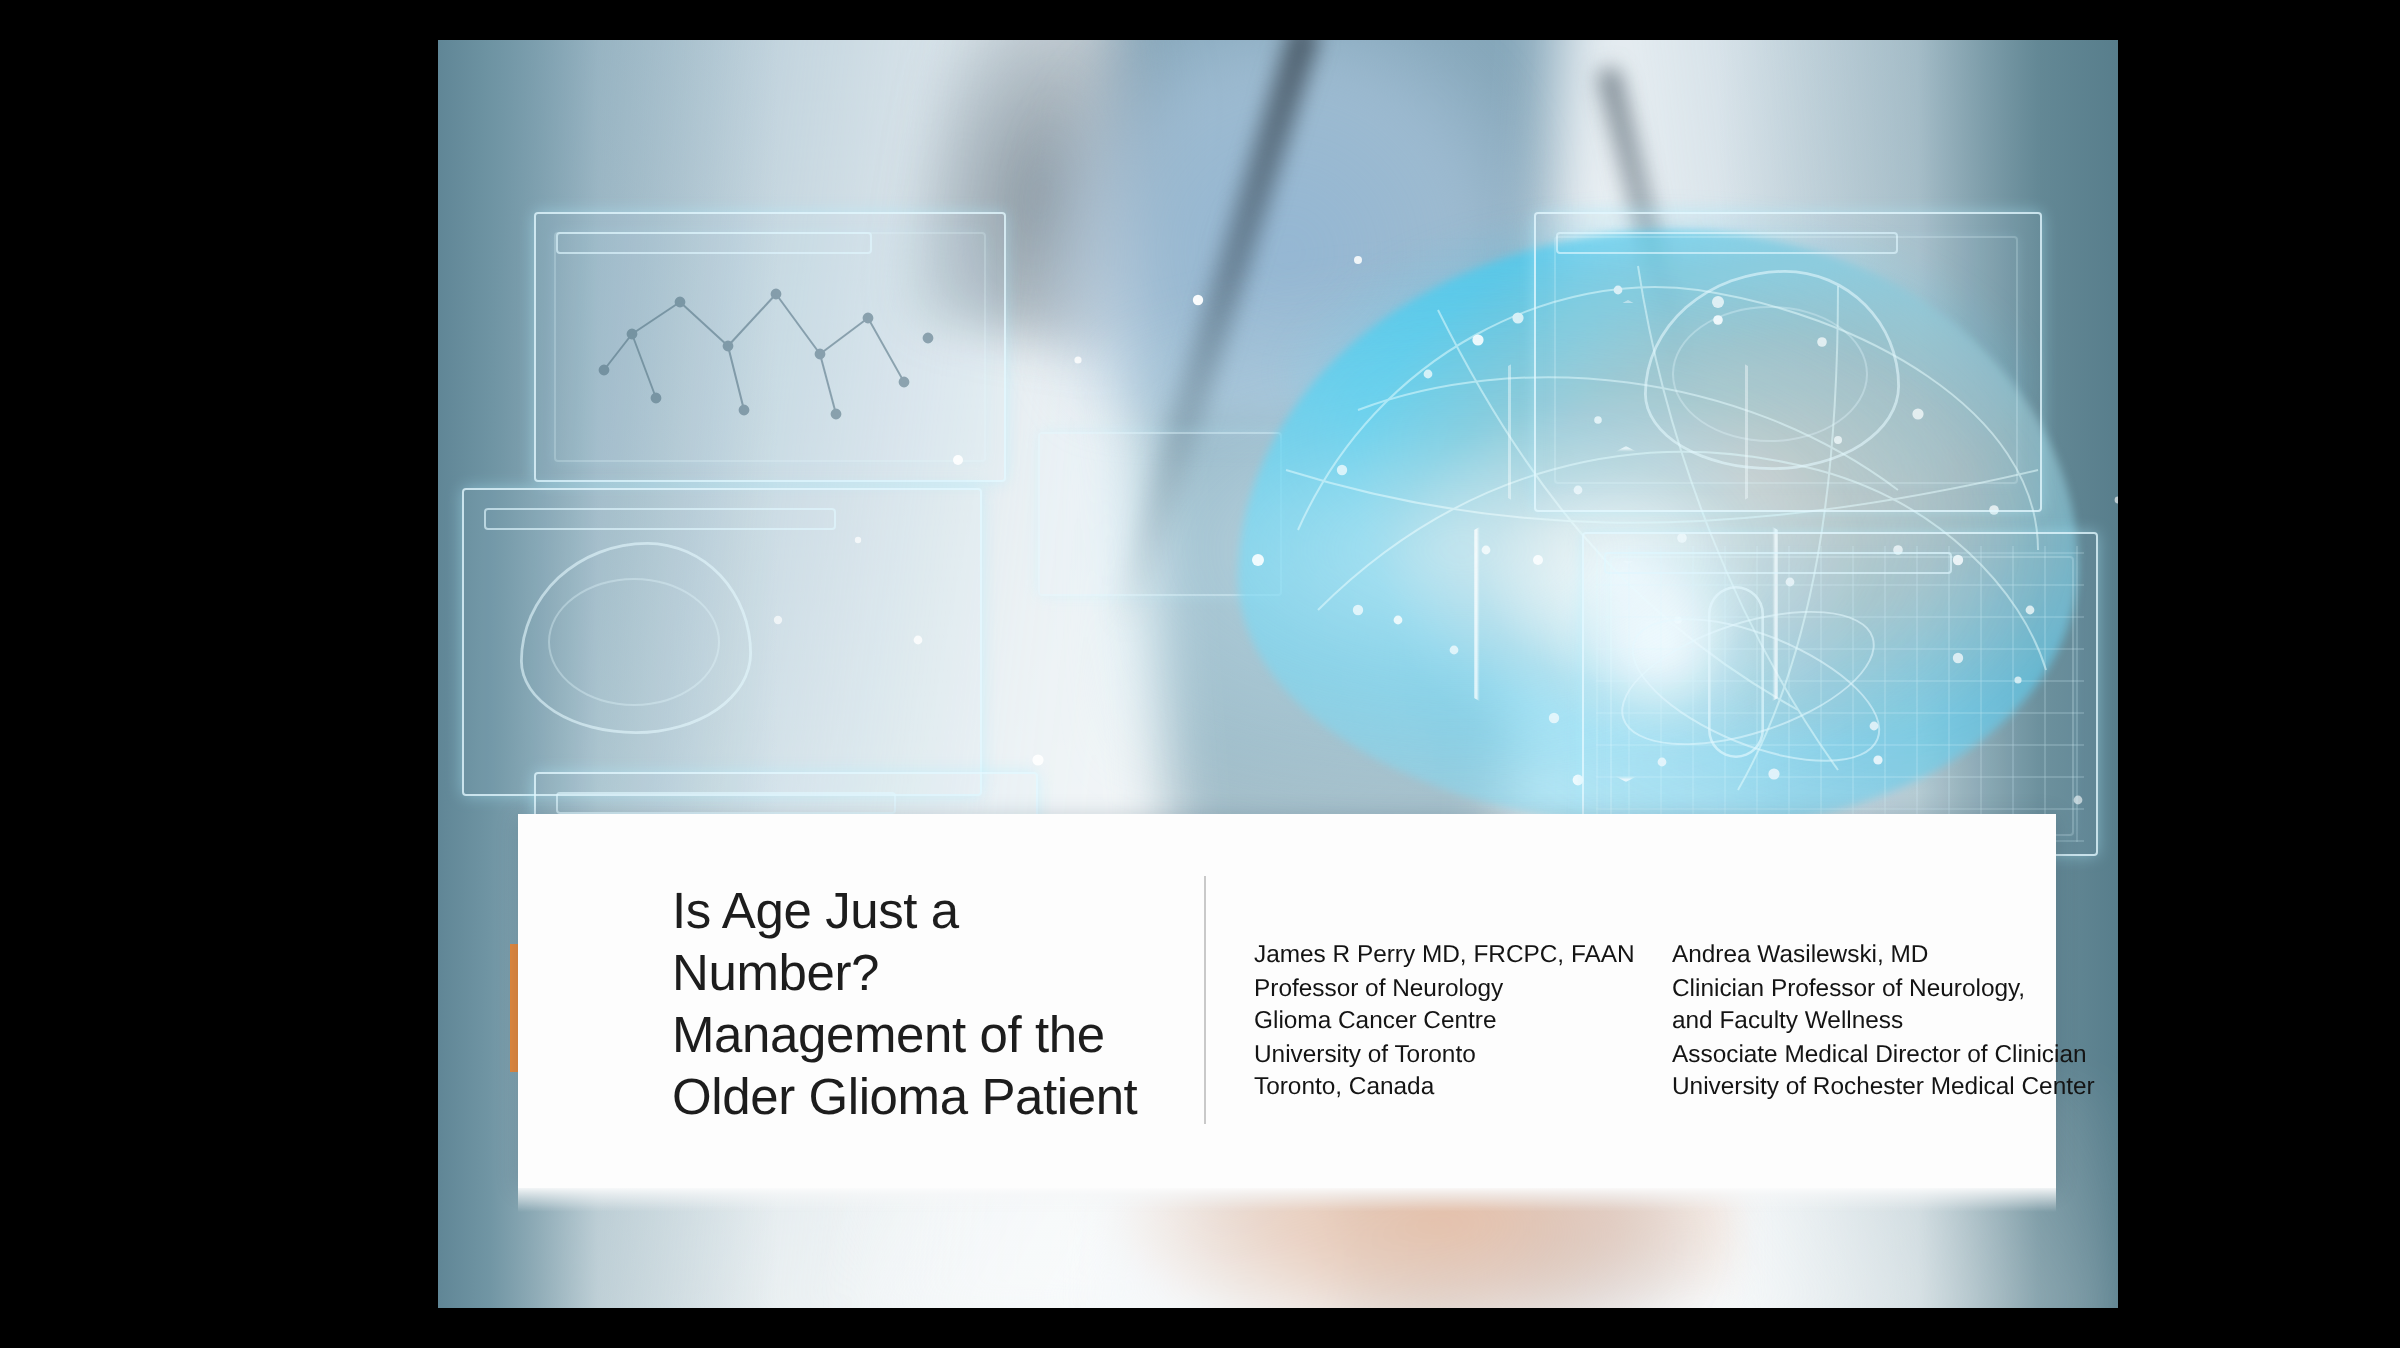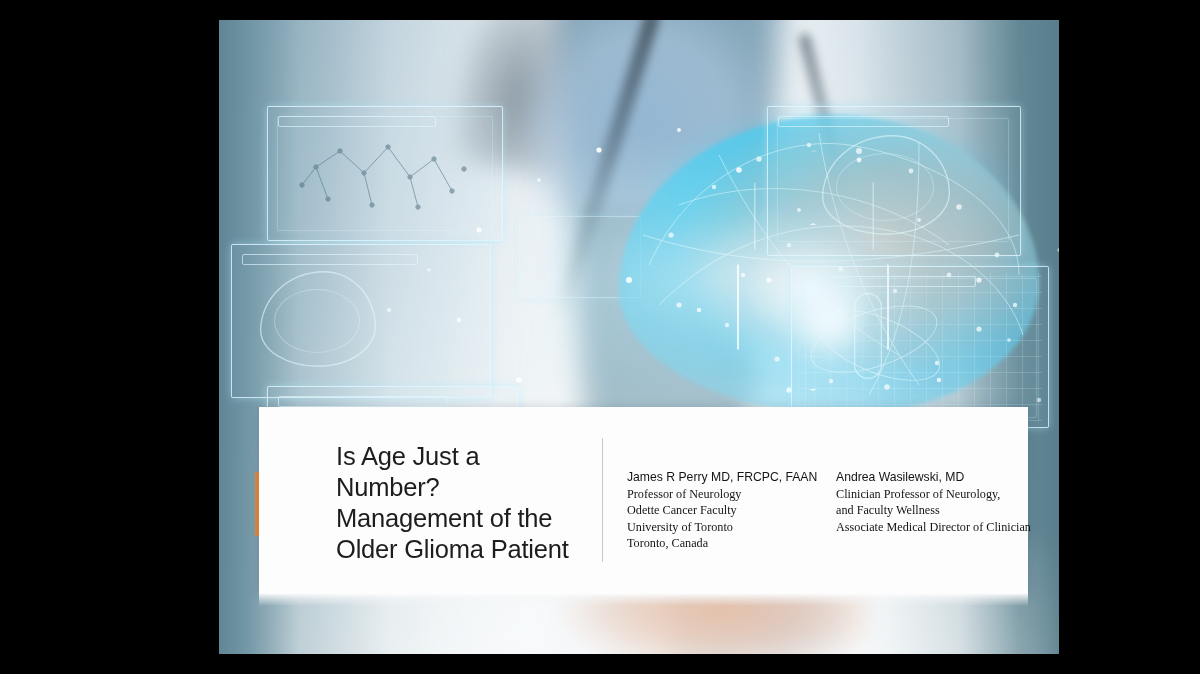--- a/index.html
+++ b/index.html
@@ -309,21 +309,21 @@
   .speaker {
     position: absolute;
     top: 62px;
     font-size: 12.2px;
     line-height: 16.6px;
     color: #141414;
   }
   #speaker-1 { left: 368px; width: 200px; }
   #speaker-2 { left: 559px; width: 222px; margin-left: 18px; }
   .speaker .sname { font-weight: normal; display: block; }
-  .speaker .sline { display: block; font-family: Liberation Serif, serif; }
+  .speaker .sline { display: block; }
 
   
   .card-shadow {
     position: absolute;
     left: 40px; top: 574px;
     width: 769px; height: 12px;
     background: linear-gradient(180deg, rgba(255,255,255,0.9), rgba(255,255,255,0));
     pointer-events: none;
   }
 </style>
@@ -486,28 +486,29 @@
     <div id="title-card">
       <div id="slide-title">Is Age Just a
 Number?
 Management of the
 Older Glioma Patient</div>
       <div id="divider"></div>
 
       <div class="speaker" id="speaker-1">
         <span class="sname">James R Perry MD, FRCPC, FAAN</span>
         <span class="sline">Professor of Neurology</span>
-        <span class="sline">Odette Cancer Faculty</span>
+        <span class="sline">Glioma Cancer Centre</span>
         <span class="sline">University of Toronto</span>
         <span class="sline">Toronto, Canada</span>
       </div>
 
       <div class="speaker" id="speaker-2">
         <span class="sname">Andrea Wasilewski, MD</span>
         <span class="sline">Clinician Professor of Neurology,</span>
         <span class="sline">and Faculty Wellness</span>
         <span class="sline">Associate Medical Director of Clinician</span>
+        <span class="sline">University of Rochester Medical Center</span>
       </div>
     </div>
     <div class="card-shadow"></div>
 
   </div>
 </div>
 
 </body></html>

